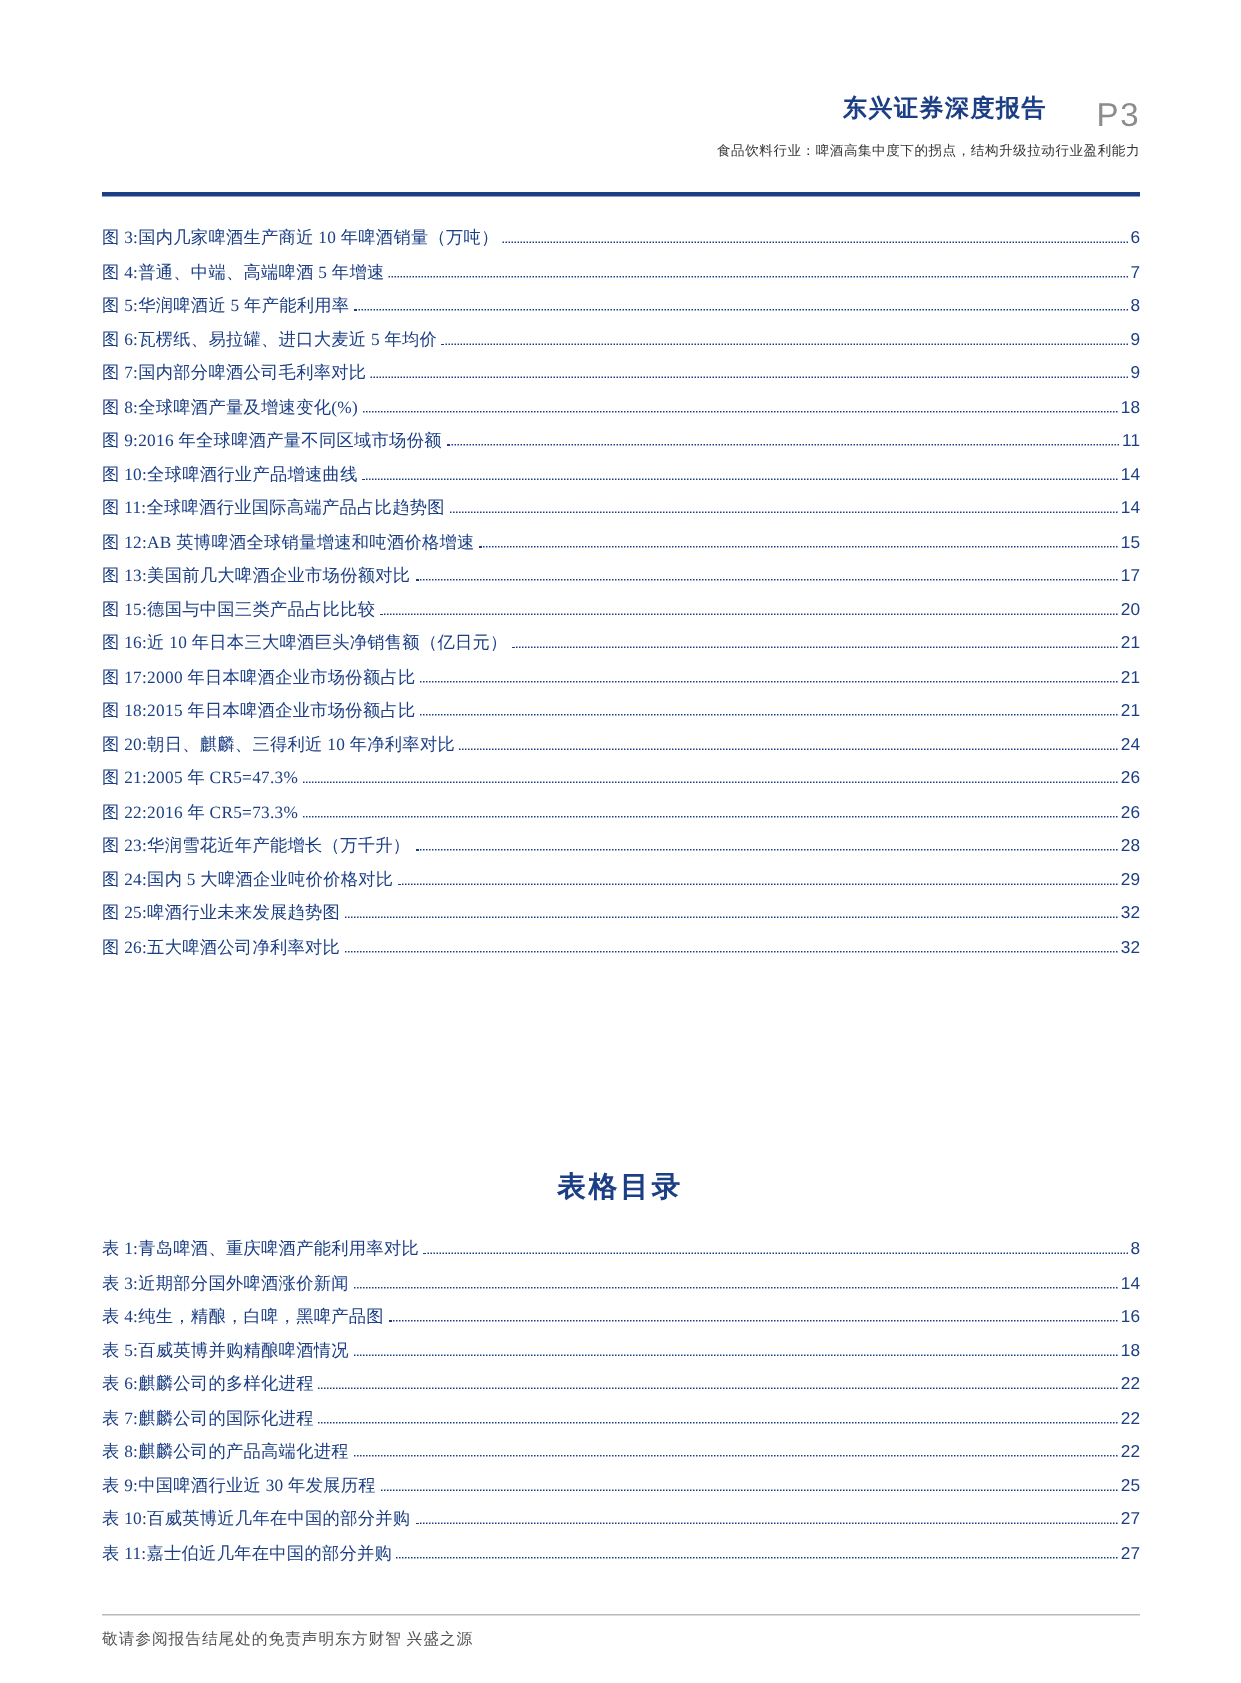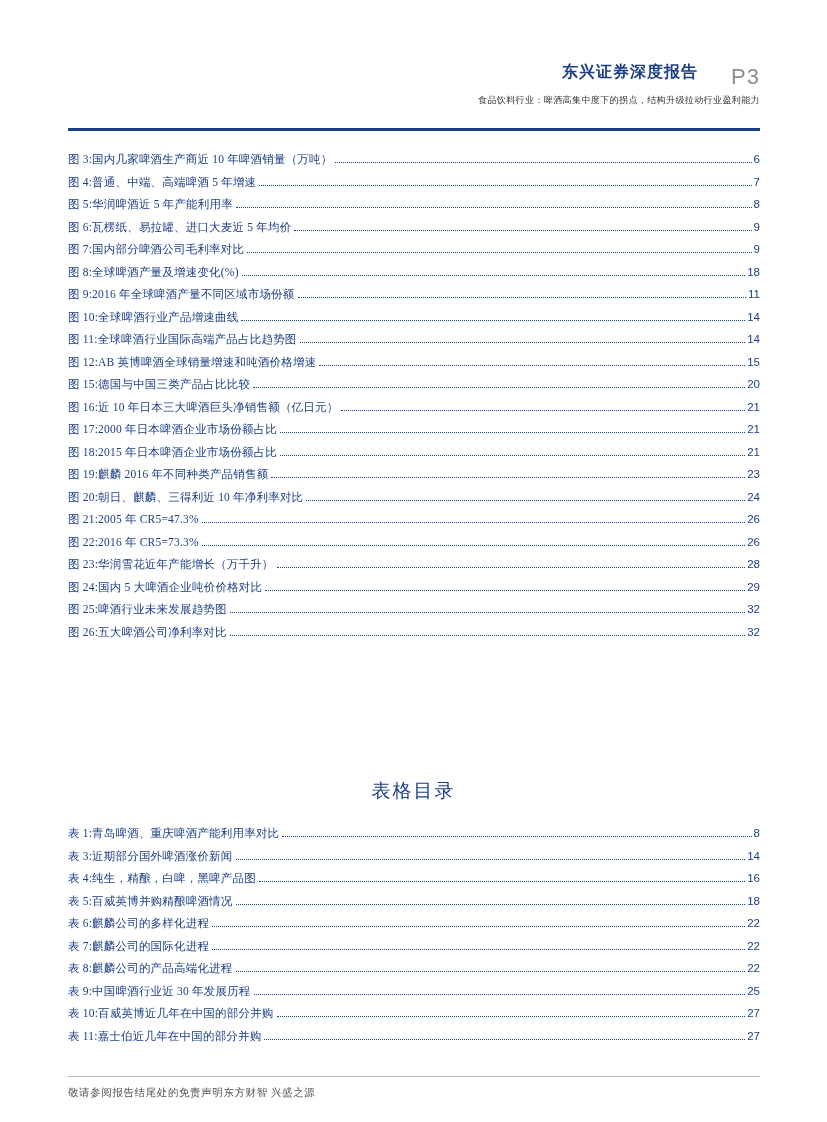--- a/index.html
+++ b/index.html
@@ -156,21 +156,21 @@
   }
 
   
   .section-title {
     position: absolute;
     left: 0;
     top: 778px;
     width: 827px;
     text-align: center;
     font-size: 19px;
-    font-weight: normal;
+    font-weight: bold;
     color: #1b3e84;
     letter-spacing: 2px;
   }
 
   #table-list { top: 826px; }
 
   
   .footer-rule {
     position: absolute;
     left: 68px;
@@ -245,43 +245,43 @@
         <span class="toc-label">图 11:全球啤酒行业国际高端产品占比趋势图</span>
         <span class="toc-dots"></span>
         <span class="toc-page">14</span>
       </div>
       <div class="toc-entry">
         <span class="toc-label">图 12:AB 英博啤酒全球销量增速和吨酒价格增速</span>
         <span class="toc-dots"></span>
         <span class="toc-page">15</span>
       </div>
       <div class="toc-entry">
+        <span class="toc-label">图 13:美国前几大啤酒企业市场份额对比</span>
+        <span class="toc-dots"></span>
+        <span class="toc-page">17</span>
+      </div>
+      <div class="toc-entry">
         <span class="toc-label">图 15:德国与中国三类产品占比比较</span>
         <span class="toc-dots"></span>
         <span class="toc-page">20</span>
       </div>
       <div class="toc-entry">
         <span class="toc-label">图 16:近 10 年日本三大啤酒巨头净销售额（亿日元）</span>
         <span class="toc-dots"></span>
         <span class="toc-page">21</span>
       </div>
       <div class="toc-entry">
         <span class="toc-label">图 17:2000 年日本啤酒企业市场份额占比</span>
         <span class="toc-dots"></span>
         <span class="toc-page">21</span>
       </div>
       <div class="toc-entry">
         <span class="toc-label">图 18:2015 年日本啤酒企业市场份额占比</span>
         <span class="toc-dots"></span>
         <span class="toc-page">21</span>
-      </div>
-      <div class="toc-entry">
-        <span class="toc-label">图 19:麒麟 2016 年不同种类产品销售额</span>
-        <span class="toc-dots"></span>
-        <span class="toc-page">23</span>
       </div>
       <div class="toc-entry">
         <span class="toc-label">图 20:朝日、麒麟、三得利近 10 年净利率对比</span>
         <span class="toc-dots"></span>
         <span class="toc-page">24</span>
       </div>
       <div class="toc-entry">
         <span class="toc-label">图 21:2005 年 CR5=47.3%</span>
         <span class="toc-dots"></span>
         <span class="toc-page">26</span>

